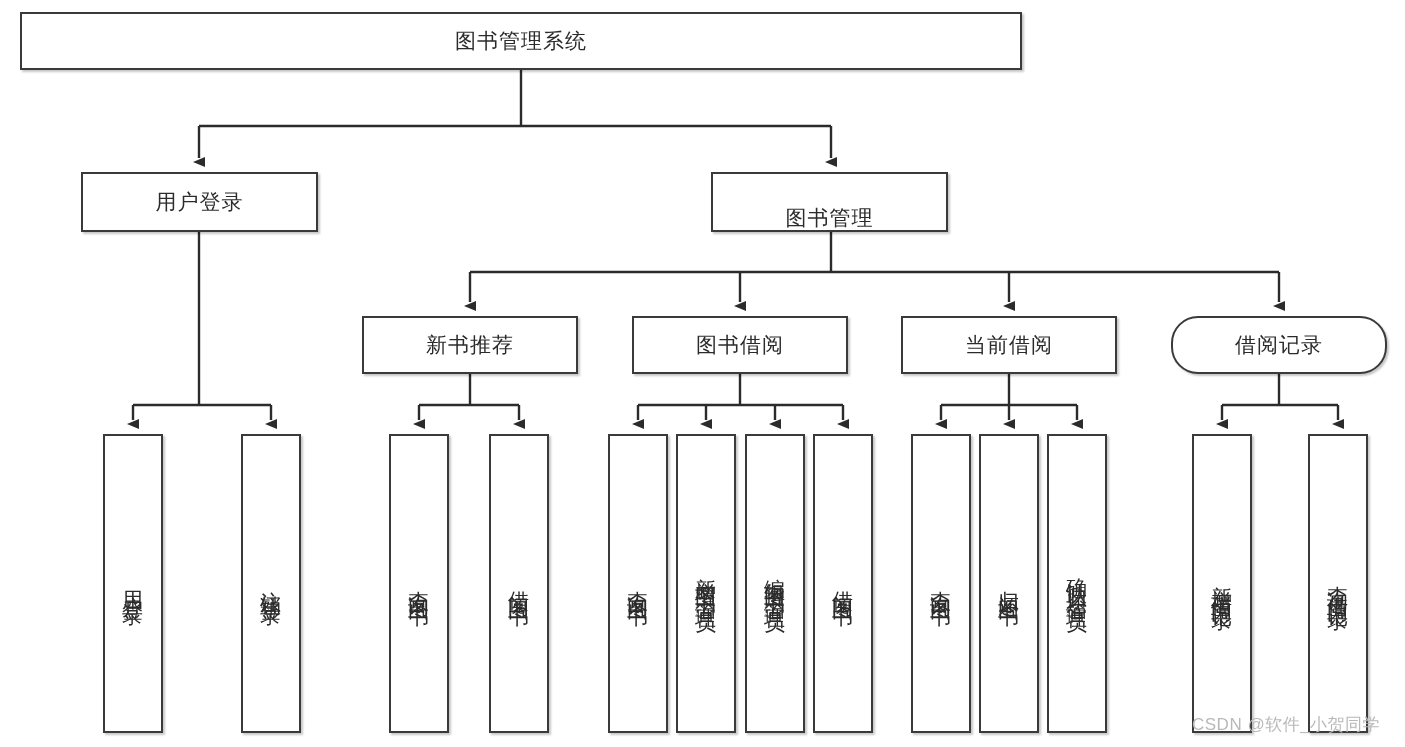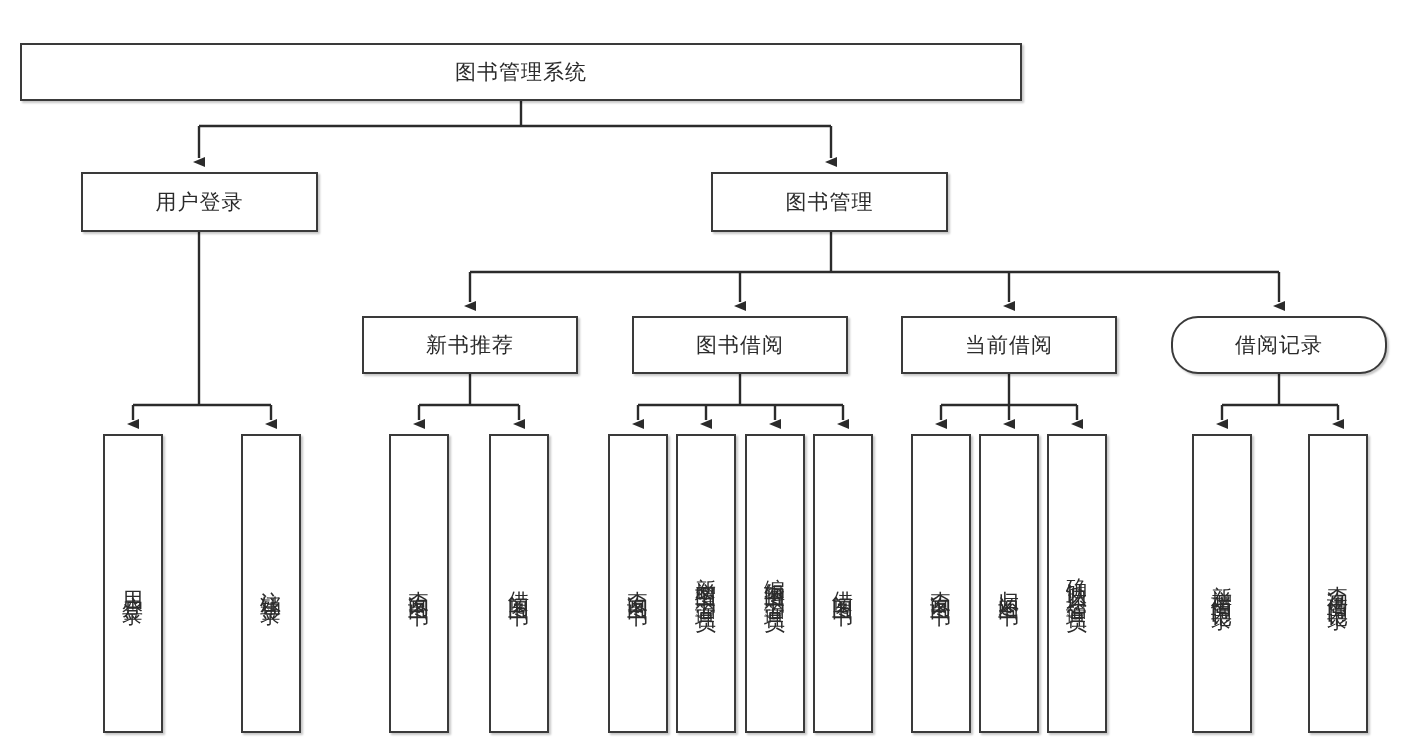--- a/index.html
+++ b/index.html
@@ -115,28 +115,28 @@
       <path d="M1009,405 L1009,420" marker-end="url(#arrow)"></path>
       <path d="M1077,405 L1077,420" marker-end="url(#arrow)"></path>
 
       <path d="M1279,374 L1279,405"></path>
       <path d="M1222,405 L1338,405"></path>
       <path d="M1222,405 L1222,420" marker-end="url(#arrow)"></path>
       <path d="M1338,405 L1338,420" marker-end="url(#arrow)"></path>
     </g>
   </svg>
 
-  <div class="node horiz" style="left:20px; top:12px; width:1002px; height:58px;margin-top:31px;">
+  <div class="node horiz" style="left:20px; top:12px; width:1002px; height:58px;">
     <span class="node-label">图书管理系统</span>
   </div>
 
   <div class="node horiz" style="left:81px; top:172px; width:237px; height:60px;">
     <span class="node-label">用户登录</span>
   </div>
-  <div class="node horiz" style="left:711px; top:172px; width:237px; height:60px;">
+  <div class="node horiz" style="left:711px; top:172px; width:237px; height:60px;align-items:flex-end;">
     <span class="node-label">图书管理</span>
   </div>
 
   <div class="node horiz" style="left:362px; top:316px; width:216px; height:58px;text-align:right;">
     <span class="node-label">新书推荐</span>
   </div>
   <div class="node horiz" style="left:632px; top:316px; width:216px; height:58px;">
     <span class="node-label">图书借阅</span>
   </div>
   <div class="node horiz" style="left:901px; top:316px; width:216px; height:58px;">
@@ -183,14 +183,15 @@
     <span class="node-label">确认归还（管理员）</span>
   </div>
 
   <div class="node vert" style="left:1192px; top:434px; width:60px; height:299px;">
     <span class="node-label">新增借阅记录</span>
   </div>
   <div class="node vert" style="left:1308px; top:434px; width:60px; height:299px;">
     <span class="node-label">查询借阅记录</span>
   </div>
 
+  <div class="watermark">CSDN @软件_小贺同学</div>
 
 </div>
 
 </body></html>

